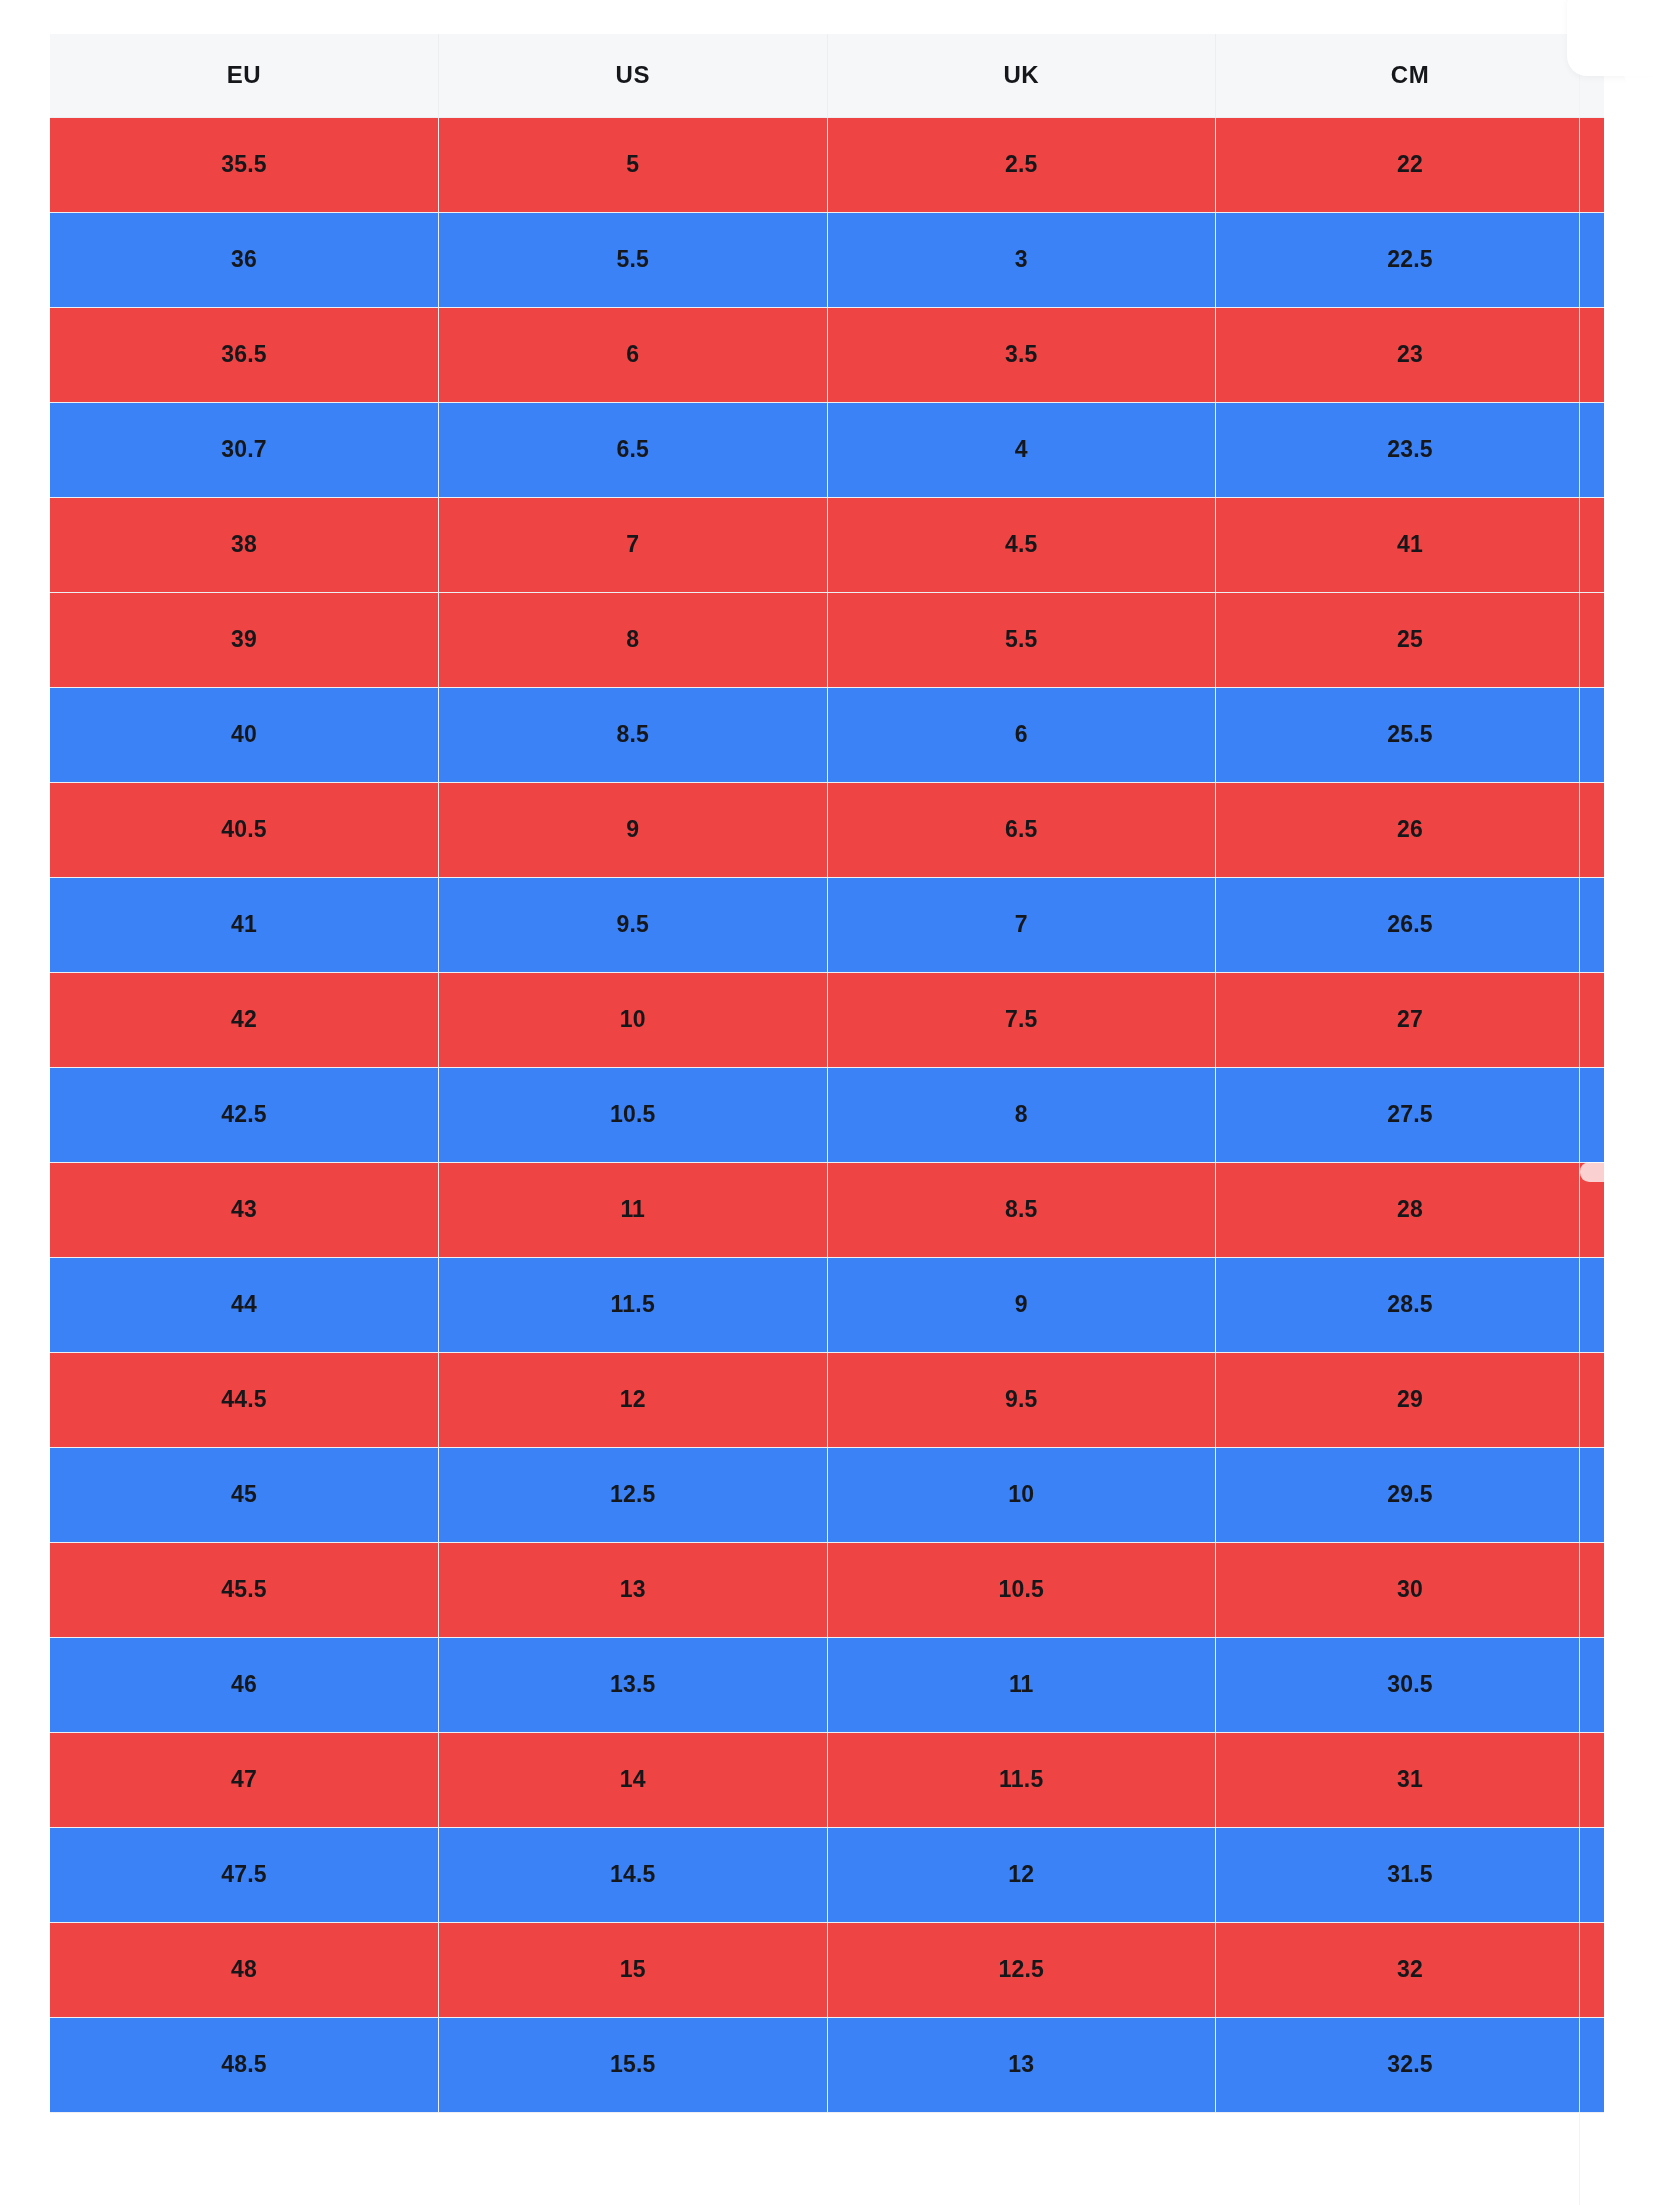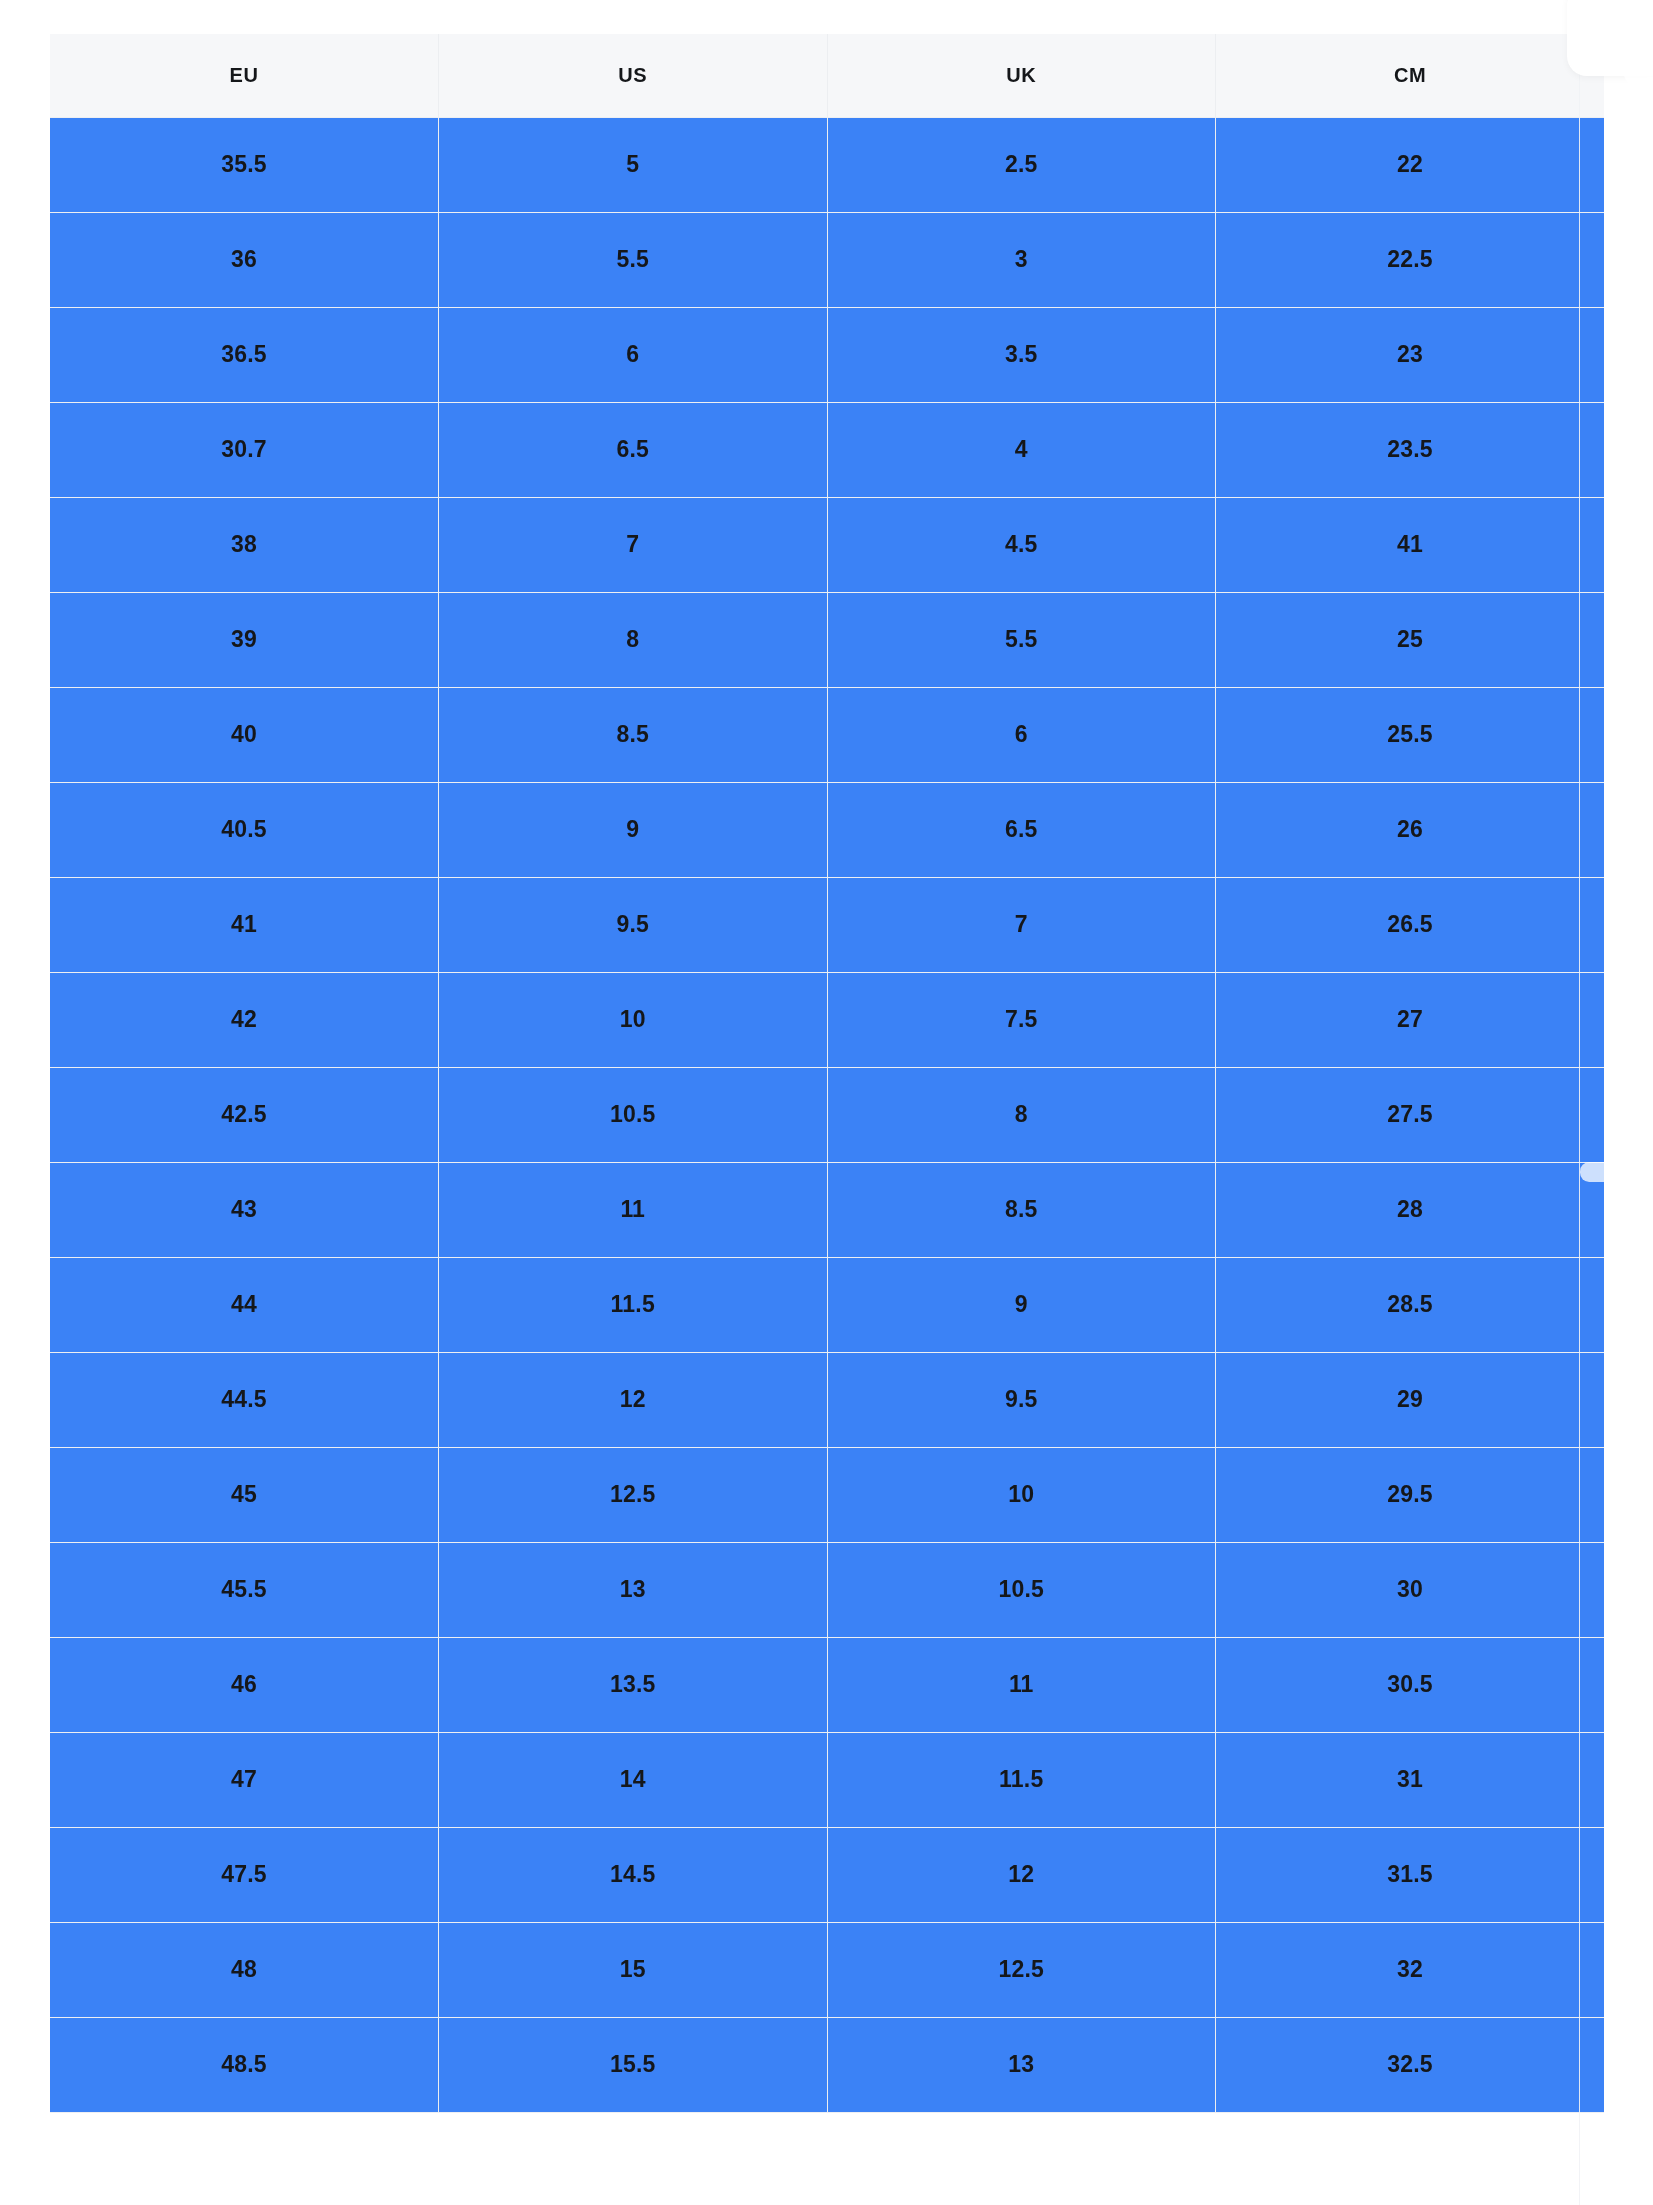--- a/index.html
+++ b/index.html
@@ -55,28 +55,28 @@
   table.size-table th:last-child,
   table.size-table td:last-child {
     border-right: none;
   }
 
   table.size-table thead tr {
     background: #f6f7f9;
   }
   table.size-table thead th {
     height: 83px;
-    font-size: 20px;
+    font-size: 24px;
     font-weight: 700;
     letter-spacing: 0.5px;
     color: #15171a;
   }
 
   table.size-table tbody tr.row-odd {
-    background: #3b82f6;
+    background: #ef4444;
   }
   table.size-table tbody tr.row-even {
     background: #3b82f6;
   }
 
   table.size-table tbody td {
     font-size: 23px;
     font-weight: 700;
     color: #15171a;
     letter-spacing: 0.2px;

